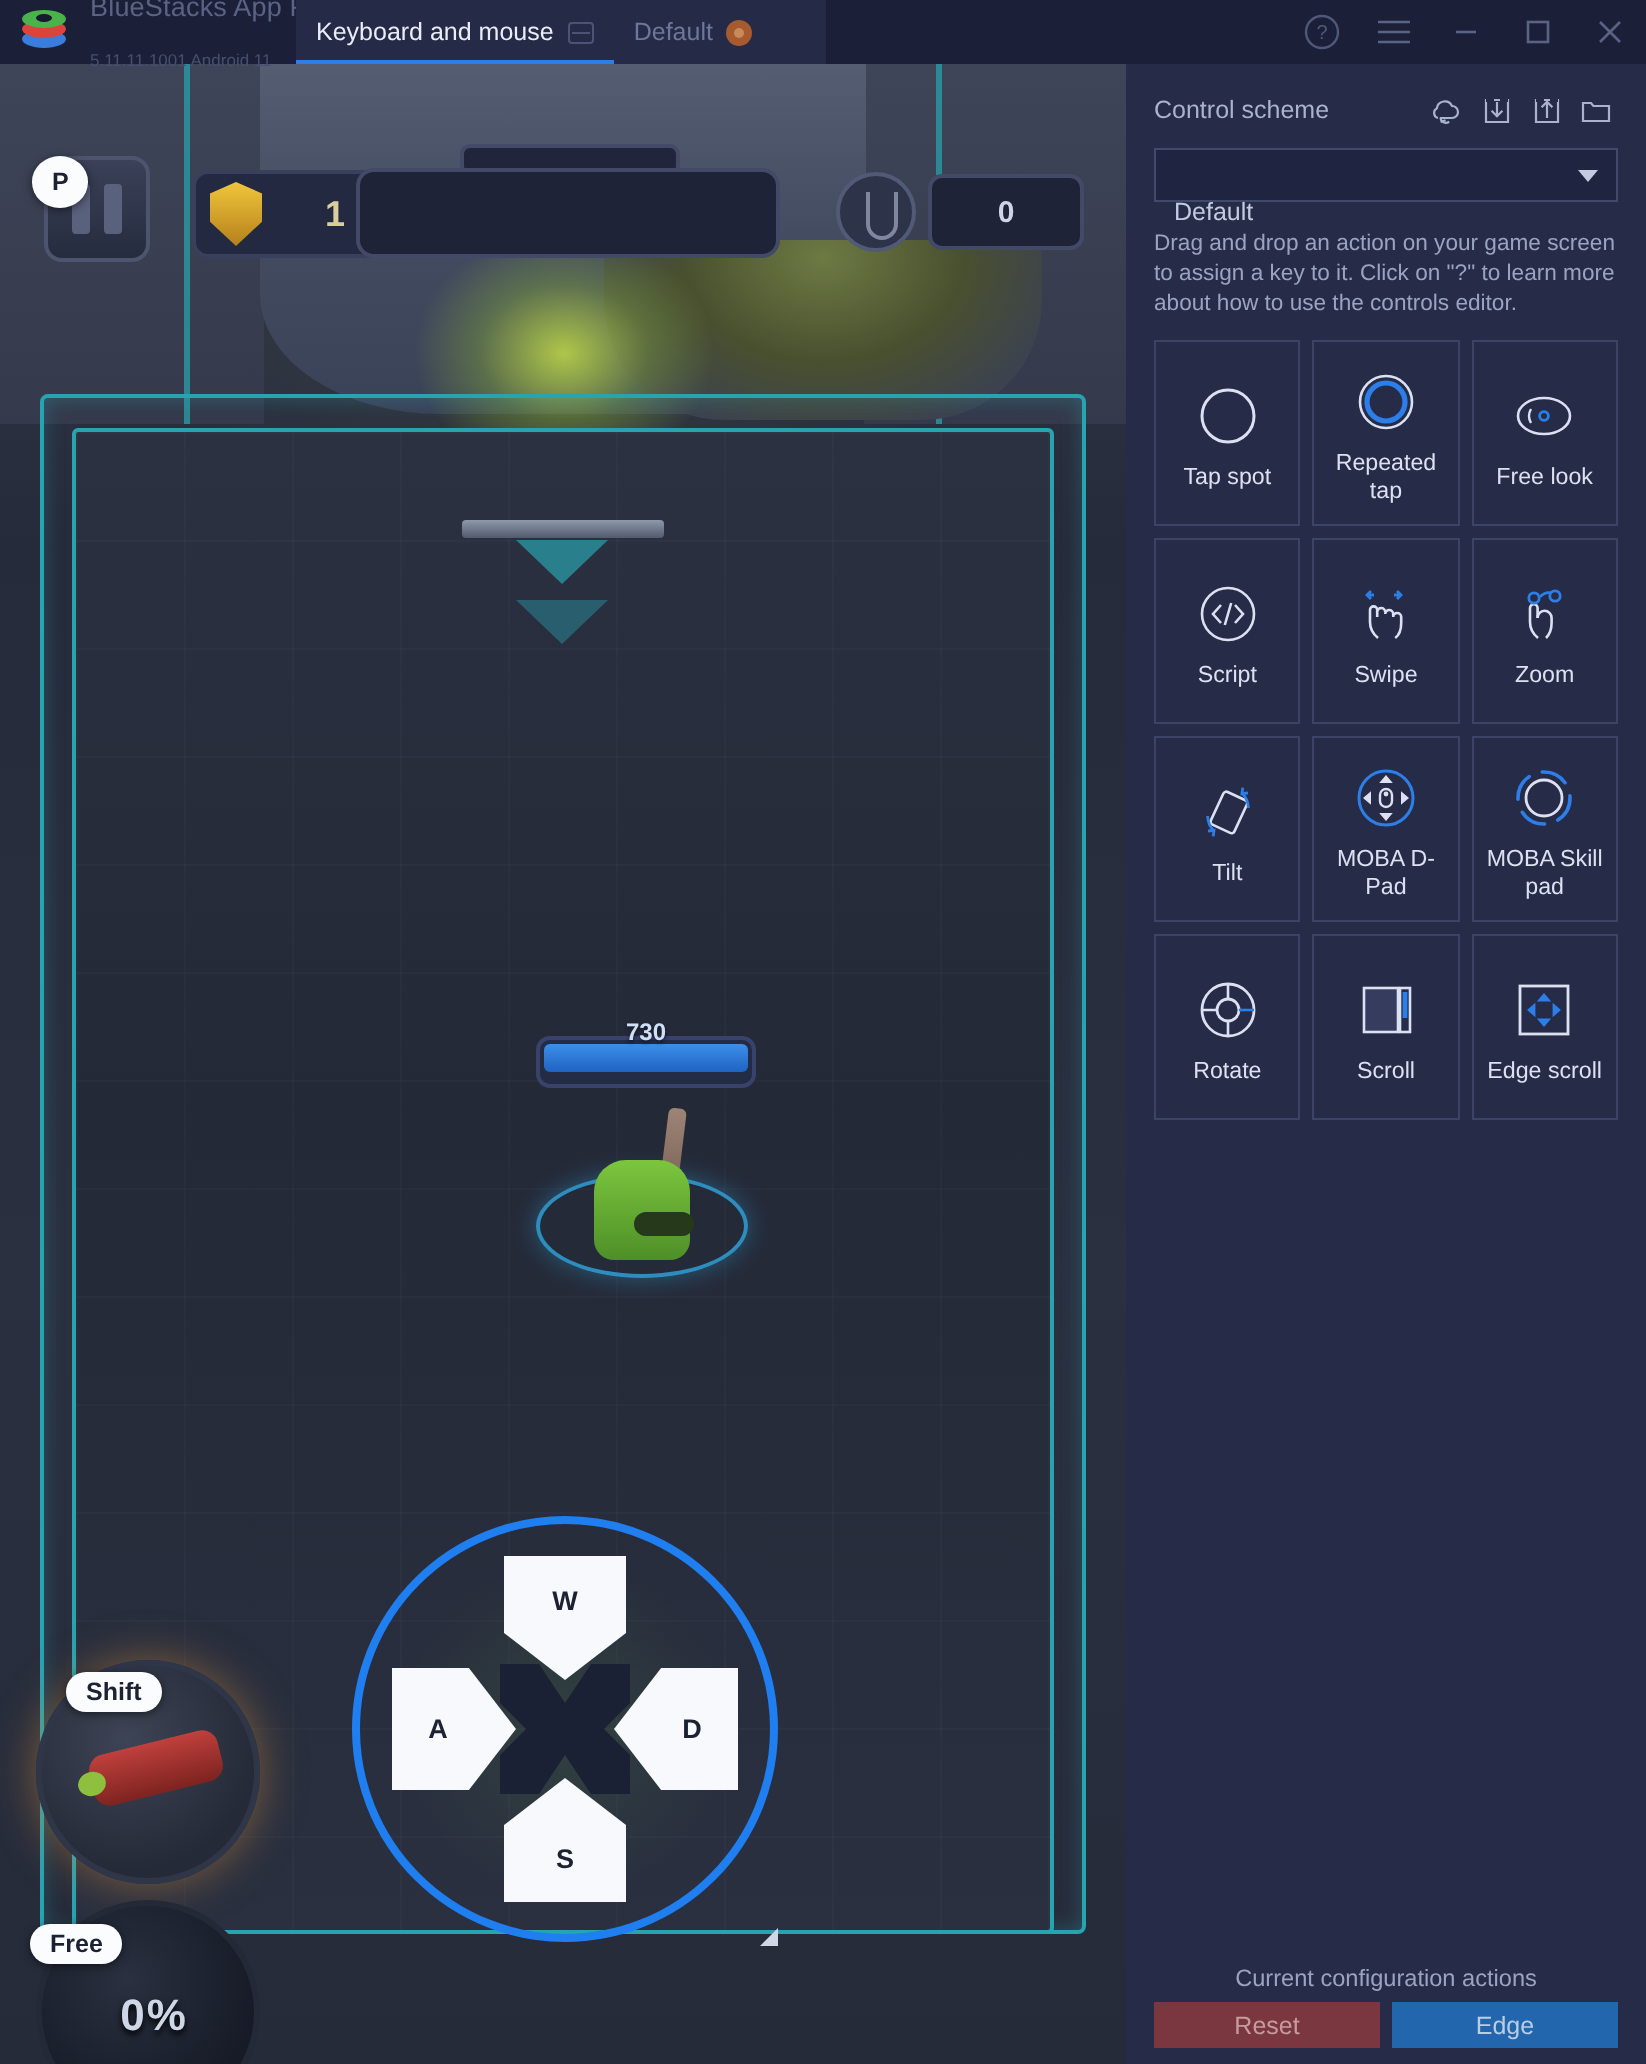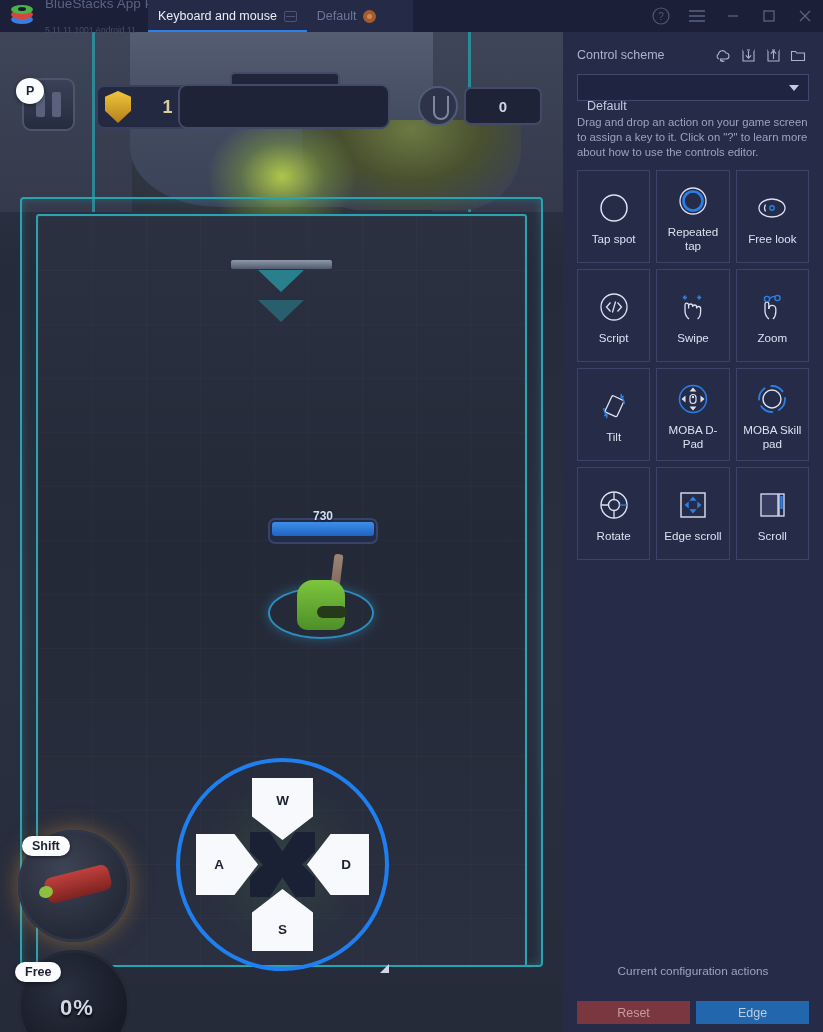--- a/index.html
+++ b/index.html
@@ -134,21 +134,21 @@
   .select .v { flex:1; font-size:12.5px; color:#c3cbe2;margin-top:36px; }
   .caret { width:0;height:0;border-left:5px solid transparent;border-right:5px solid transparent;border-top:6px solid #c3cbe2; }
   .addc { padding: 14px 14px 0; }
   .addc h3 { font-size: 13px; color:#eef1f8; margin-bottom:3px; }
   .addc p { font-size: 11.3px; color:#9aa3c0; line-height: 1.33; }
   .grid { display:grid; grid-template-columns: repeat(3, 1fr); gap:6px; padding: 10px 14px 0; }
   .tile { height: 93px; border:1px solid #3b4366; background:#262c48; display:flex; flex-direction:column; align-items:center; justify-content:center; cursor:pointer; }
   .tile .ic { height: 42px; display:flex; align-items:center; justify-content:center; }
   .tile .tl { font-size: 11.6px; color:#dbe1f1; text-align:center; line-height:1.18; margin-top:3px; padding:0 3px; }
   .panel-foot { margin-top:auto; padding: 0 14px 8px; }
-  .foot-lbl { text-align:center; font-size: 11.8px; color:#9aa3c0; padding: 9px 0 23px; }
+  .foot-lbl { text-align:center; font-size: 11.8px; color:#9aa3c0; padding: 9px 0 5px; }
   .fbtns { display:flex; gap:6px; }
   .btn { flex:1; height:23px; display:flex; align-items:center; justify-content:center; font-size:12.5px; cursor:pointer; }
   .btn-reset { background:#7a3740; color:#c79aa0; }
   .btn-save { background:#2267ae; color:#b9cde4; }
 </style>
 </head>
 <body>
 
 <div class="app">
 
@@ -204,21 +204,21 @@
         <div class="k k-w">W</div>
         <div class="k k-a">A</div>
         <div class="k k-d">D</div>
         <div class="k k-s">S</div>
       </div>
       <div class="resize-h"></div>
 
       <div class="skill sk1">
         <div class="gun"></div>
       </div>
-      <div class="kbadge" style="left:22px;top:804px">Shift</div>
+      <div class="kbadge" style="left:33px;top:804px">Shift</div>
       <div class="skill sk2">
         <div class="pct">0%</div>
       </div>
       <div class="kbadge" style="left:15px;top:930px">Free</div>
     </div>
   </div>
 
   <div class="panel">
     <div class="panel-head">
       <div class="panel-title">Controls editor</div>
@@ -382,36 +382,36 @@
               <path d="M17 4v7.5 M17 22.5v7.5 M4 17h7.5" stroke="#dbe1f1" stroke-width="1.3"></path>
               <path d="M22.5 17H30" stroke="#2c7fe8" stroke-width="1.3"></path>
             </svg>
         </div>
         <div class="tl">Rotate</div>
       </div>
 
       <div class="tile">
         <div class="ic">
           <svg width="34" height="34" viewBox="0 0 34 34">
-              <rect x="5" y="5" width="24" height="24" fill="none" stroke="#dbe1f1" stroke-width="1.4"></rect>
-              <path d="M17 8.5l3.6 4.2h-7.2z M17 25.5l3.6-4.2h-7.2z M8.5 17l4.2-3.6v7.2z M25.5 17l-4.2-3.6v7.2z" fill="#2c7fe8"></path>
-            </svg>
-        </div>
-        <div class="tl">Edge scroll</div>
-      </div>
-
-      <div class="tile">
-        <div class="ic">
-          <svg width="34" height="34" viewBox="0 0 34 34">
               <rect x="6" y="6" width="17" height="22" fill="#353c5e" stroke="#dbe1f1" stroke-width="1.3"></rect>
               <rect x="24" y="6" width="5" height="22" fill="none" stroke="#dbe1f1" stroke-width="1.3"></rect>
               <rect x="25.3" y="8" width="2.4" height="13" fill="#2c7fe8"></rect>
             </svg>
         </div>
         <div class="tl">Scroll</div>
+      </div>
+
+      <div class="tile">
+        <div class="ic">
+          <svg width="34" height="34" viewBox="0 0 34 34">
+              <rect x="5" y="5" width="24" height="24" fill="none" stroke="#dbe1f1" stroke-width="1.4"></rect>
+              <path d="M17 8.5l3.6 4.2h-7.2z M17 25.5l3.6-4.2h-7.2z M8.5 17l4.2-3.6v7.2z M25.5 17l-4.2-3.6v7.2z" fill="#2c7fe8"></path>
+            </svg>
+        </div>
+        <div class="tl">Edge scroll</div>
       </div>
 
     </div>
 
     <div class="panel-foot">
       <div class="foot-lbl">Current configuration actions</div>
       <div class="fbtns">
         <div class="btn btn-reset">Reset</div>
         <div class="btn btn-save">Edge</div>
       </div>

